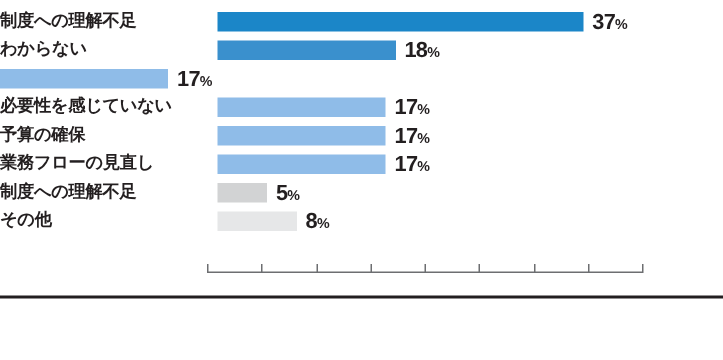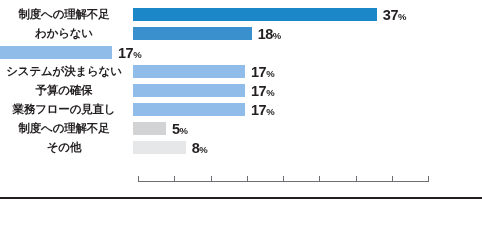--- a/index.html
+++ b/index.html
@@ -30,22 +30,22 @@
   }
 
   .row {
     position: relative;
     height: 19px;
     display: flex;
     align-items: center;
   }
 
   .cat-label {
-    width: 133px;
-    text-align: center;
+    width: 145px;
+    text-align: left;
     padding-right: 5px;
     box-sizing: border-box;
     font-size: 11.5px;
     font-weight: 700;
     color: #231f20;
     letter-spacing: -0.2px;
     white-space: nowrap;
     line-height: 1;
   }
 
@@ -134,21 +134,21 @@
           <div class="val-label" style="left: 124.636px; text-align: center;"><span class="val-num">18</span><span class="val-pct">%</span></div>
         </div>
       </div>
       <div class="row">
         <div class="bar-area">
           <div class="bar" style="width: 112.045px; background: rgb(143, 188, 232);"></div>
           <div class="val-label" style="left: 118.045px;"><span class="val-num">17</span><span class="val-pct">%</span></div>
         </div>
       </div>
       <div class="row">
-        <div class="cat-label">システムが決まらない</div>
+        <div class="cat-label">必要性を感じていない</div>
         <div class="bar-area">
           <div class="bar" style="width: 112.045px; background: rgb(143, 188, 232);"></div>
           <div class="val-label" style="left: 118.045px;"><span class="val-num">17</span><span class="val-pct">%</span></div>
         </div>
       </div>
       <div class="row">
         <div class="cat-label">予算の確保</div>
         <div class="bar-area">
           <div class="bar" style="width: 112.045px; background: rgb(143, 188, 232);"></div>
           <div class="val-label" style="left: 118.045px;"><span class="val-num">17</span><span class="val-pct">%</span></div>

